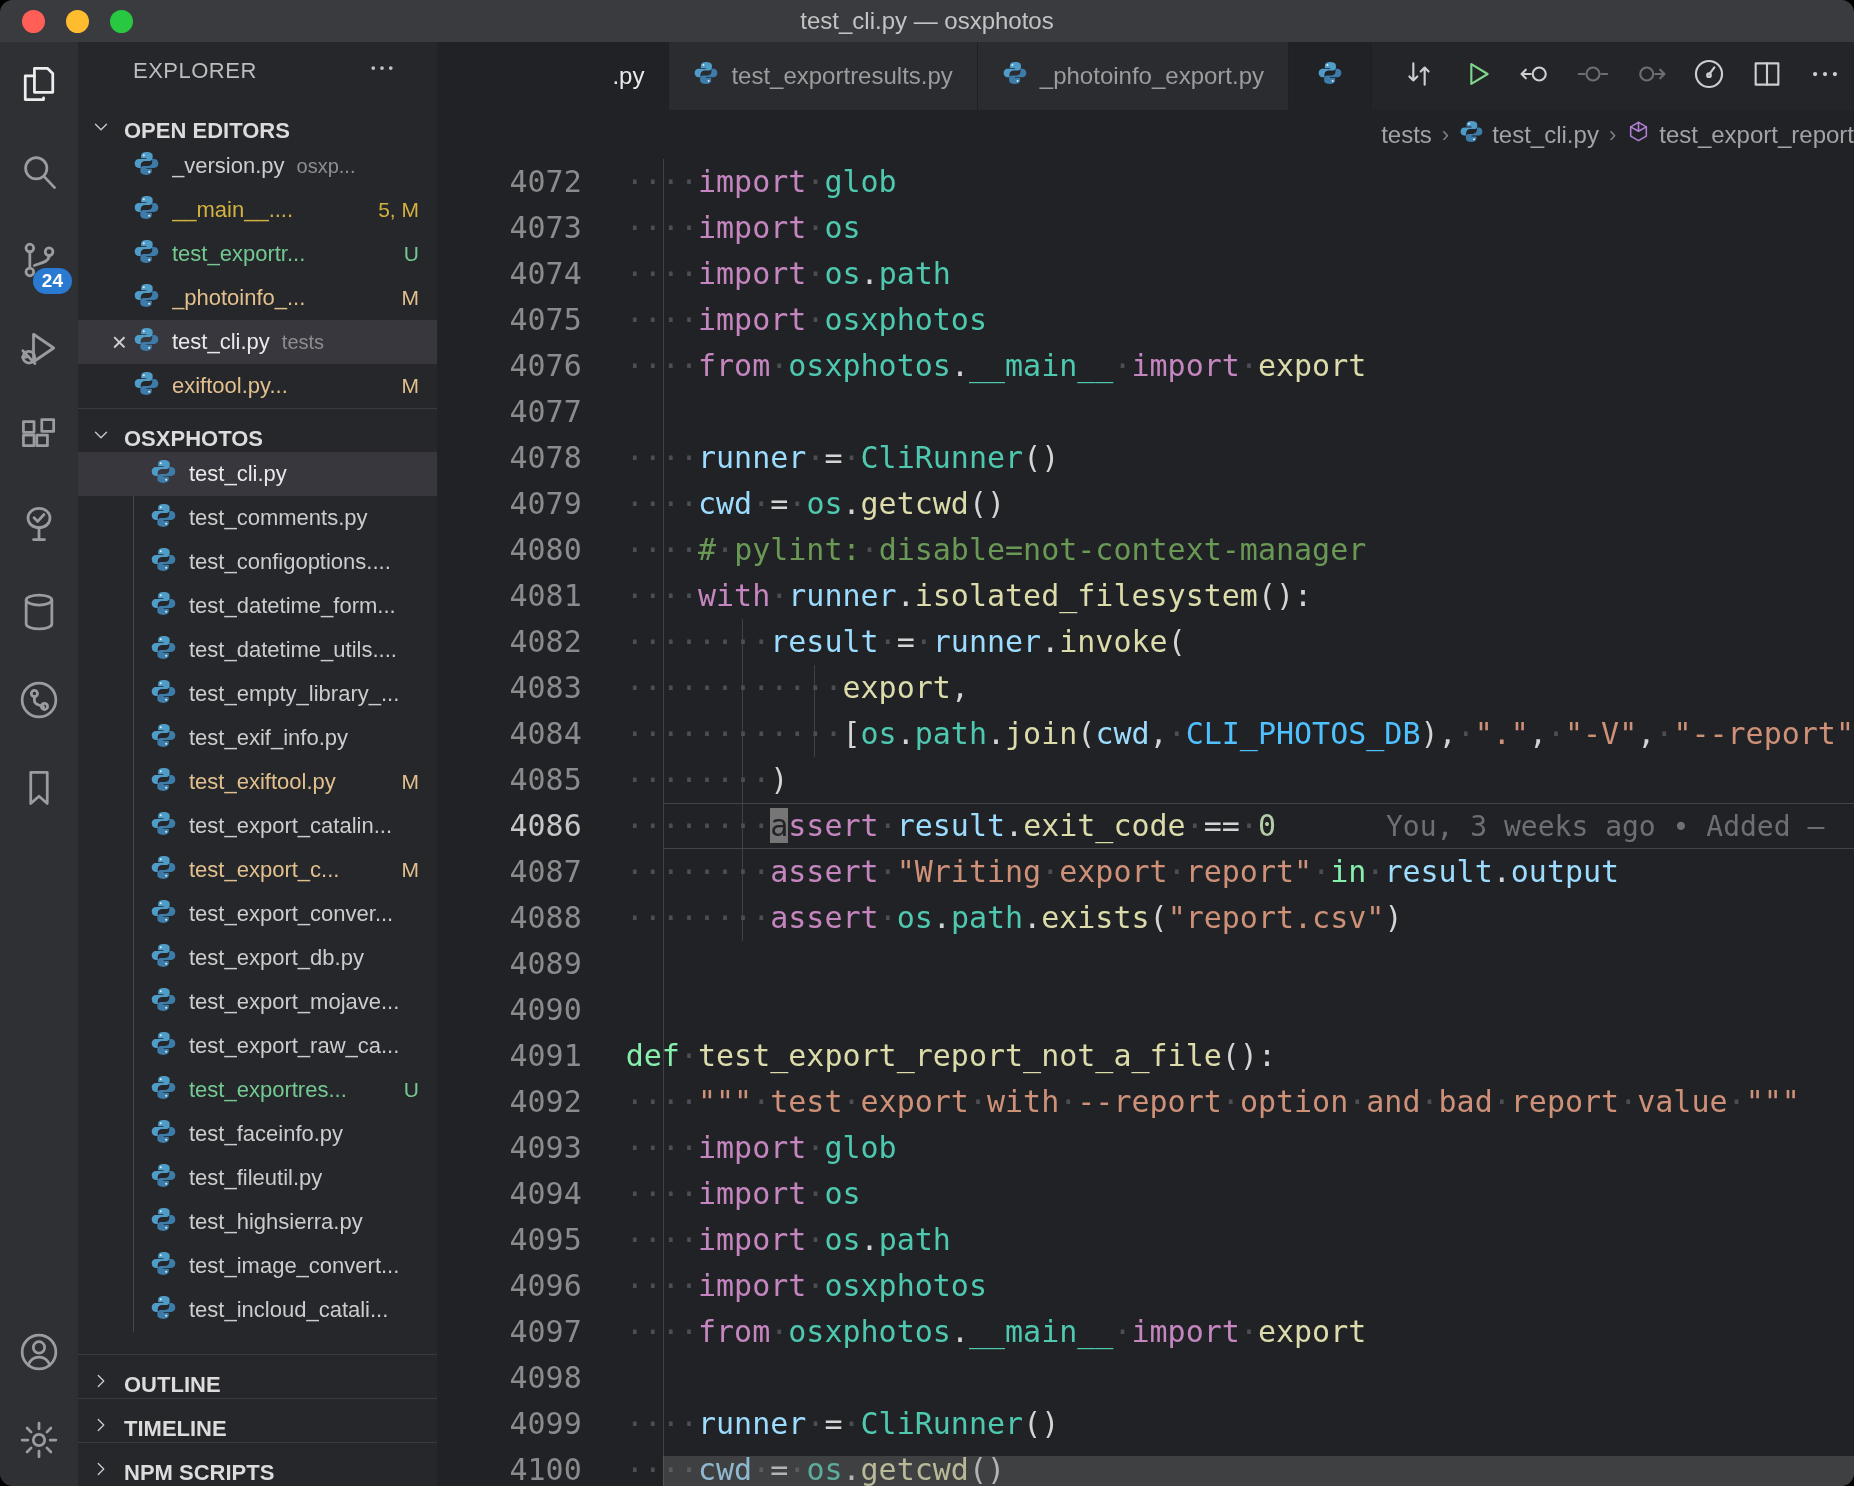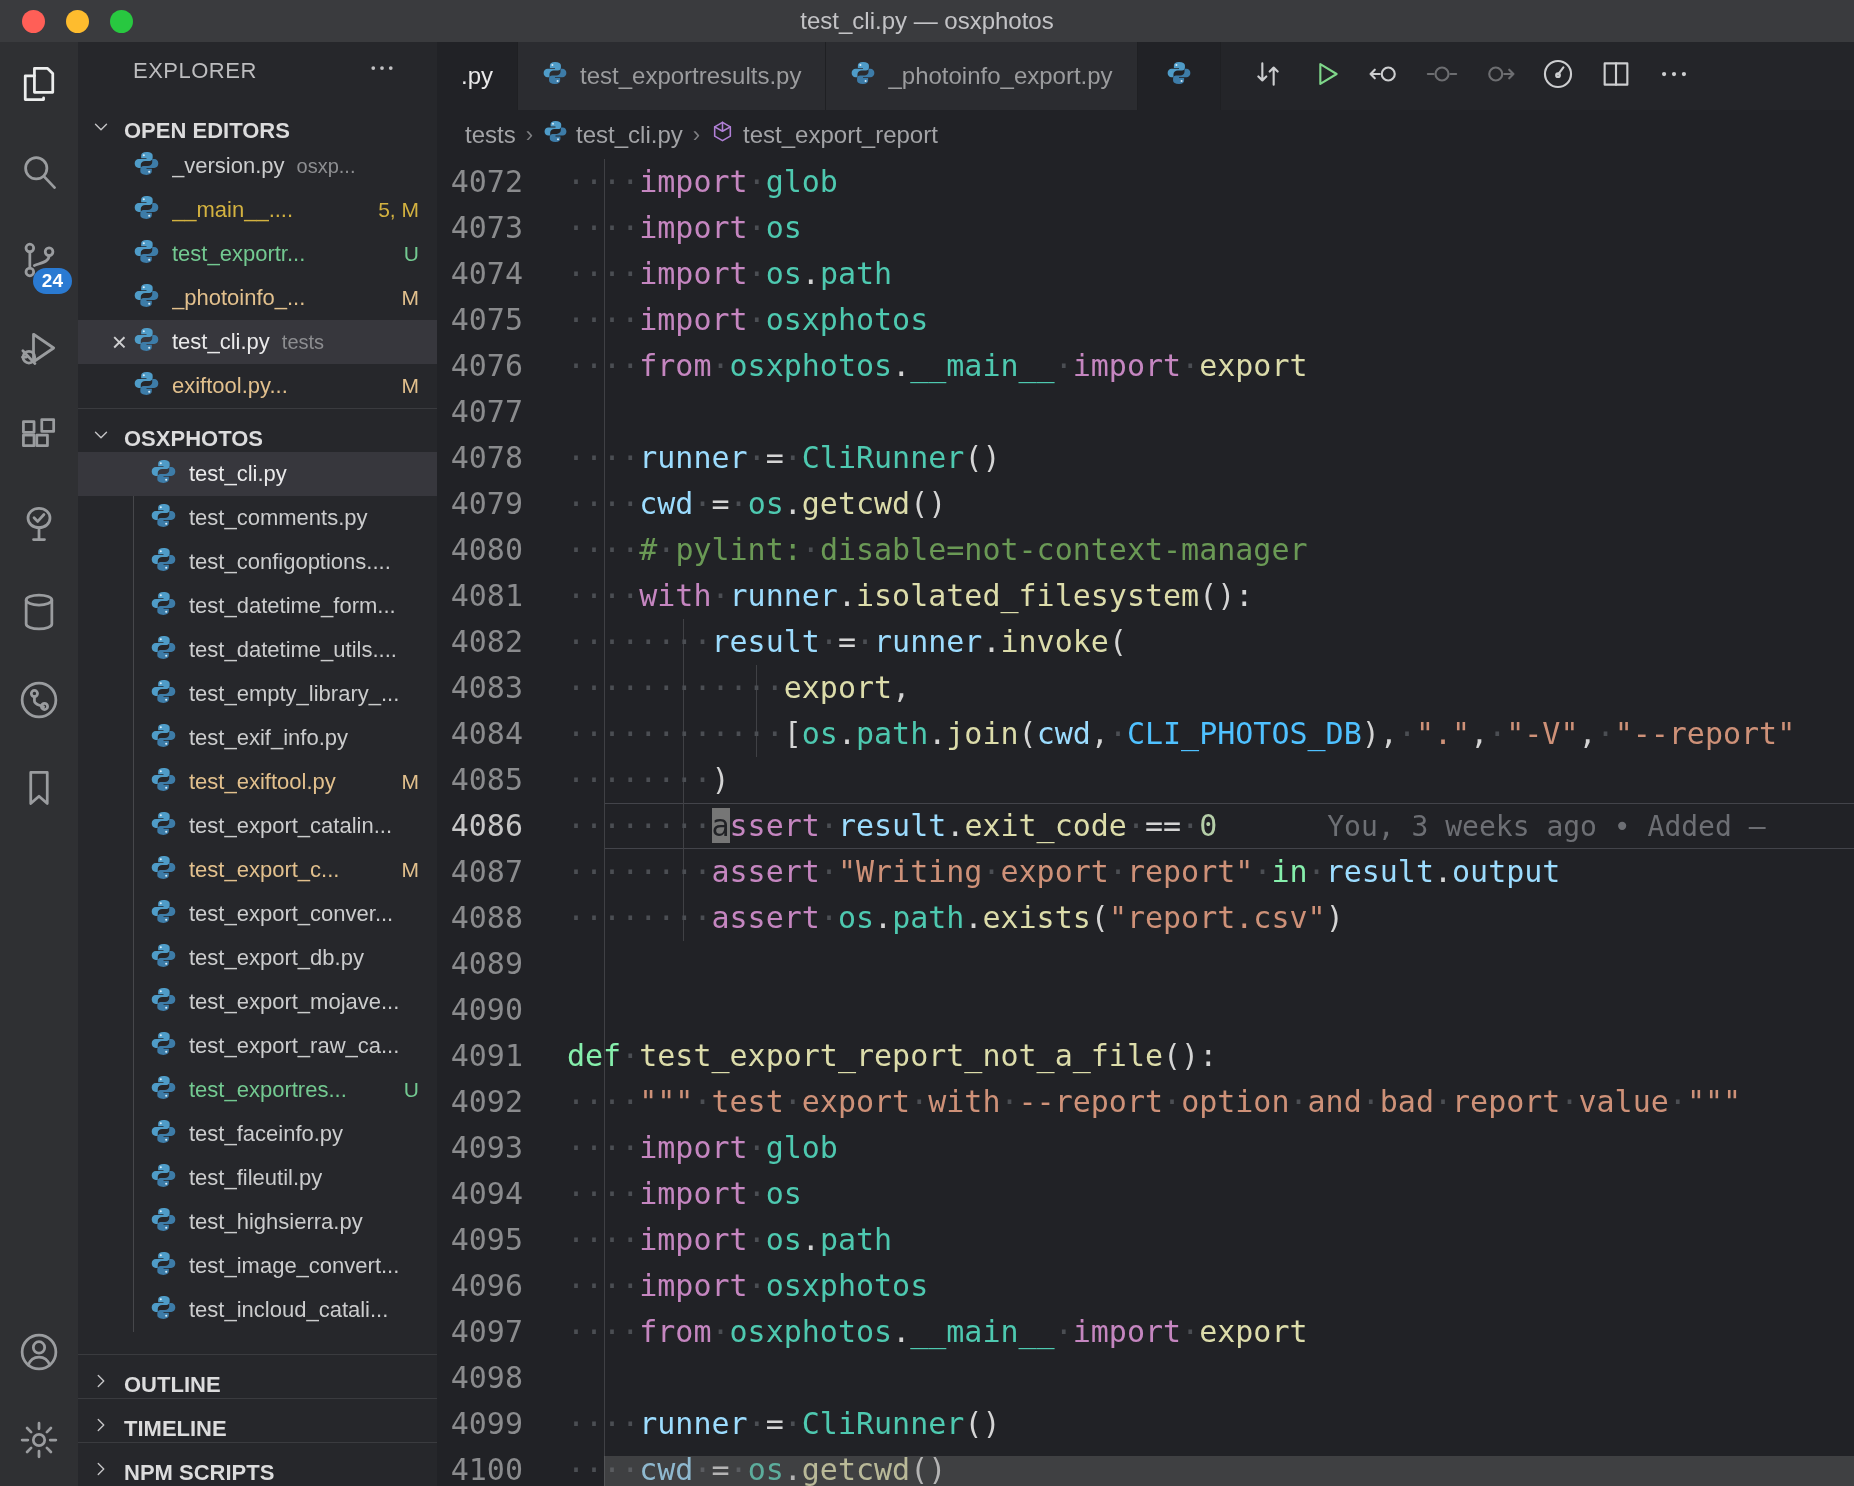--- a/index.html
+++ b/index.html
@@ -1,18 +1,18 @@
 <!DOCTYPE html>
 <html><head>
 <meta charset="utf-8">
 <style>
   html,body{margin:0;padding:0;background:#000;}
   *{box-sizing:border-box;}
   .window{position:relative;width:1854px;height:1486px;overflow:hidden;background:#212226;
-    font-family:"Liberation Sans", sans-serif;color:#cccccc;}
+    font-family:"Liberation Sans", sans-serif;color:#cccccc;border-radius:13px;}
   
   .titlebar{position:relative;height:42px;background:#3a3b3e;display:flex;align-items:center;}
   .traffic{position:absolute;left:22px;top:0;height:42px;display:flex;align-items:center;gap:21px;}
   .tl{width:23px;height:23px;border-radius:50%;display:inline-block;}
   .tl.red{background:#ff5f57;} .tl.yellow{background:#febc2e;} .tl.green{background:#28c840;}
   .title{width:100%;text-align:center;font-size:24px;color:#c3c3c6;}
   
   .main{display:flex;height:1444px;}
   .activitybar{width:78px;background:#2f3033;display:flex;flex-direction:column;justify-content:space-between;flex:none;}
   .ab-item{position:relative;height:88px;display:flex;align-items:center;justify-content:center;color:#9a9c9f;cursor:pointer;}
@@ -37,21 +37,21 @@
   .fic svg{width:27px;height:27px;}
   .sb-row .lbl{overflow:hidden;}
   .sb-row .detail{color:#8d8e91;margin-left:12px;font-size:20px;}
   .sb-row .badge{margin-left:auto;padding-right:18px;font-size:21px;}
   .oe .sb-row{padding-left:0;}
   .tree{position:relative;flex:none;}
   .tree-guide{position:absolute;left:55px;top:0;bottom:0;width:1px;background:#46474b;}
   .tree .sb-row{padding-left:72px;}
   .collapsed-secs{margin-top:auto;}
   
-  .editor{flex:1;display:flex;flex-direction:column;overflow:hidden;background:#212226;}
+  .editor{flex:1;display:flex;flex-direction:column;overflow:hidden;background:#212226;align-items:flex-end;}
   .tabbar{height:68px;background:#242529;display:flex;align-items:stretch;flex:none;}
   .tab{display:flex;align-items:center;gap:12px;padding:0 24px;background:#2b2c30;border-right:1px solid #1f2023;
     font-size:24px;color:#9b9c9e;cursor:pointer;white-space:nowrap;}
   .tab.active{background:#212226;color:#e9e9ea;}
   .tab .fic svg{width:26px;height:26px;}
   .tab.pinned{padding:0 28px;}
   .ed-actions{display:flex;align-items:center;margin-left:18px;gap:0;}
   .ed-act{width:58px;height:68px;display:flex;align-items:center;justify-content:center;color:#cdced0;cursor:pointer;}
   .ed-act svg{width:34px;height:34px;}
   .ed-act.green{color:#7fd78a;}

